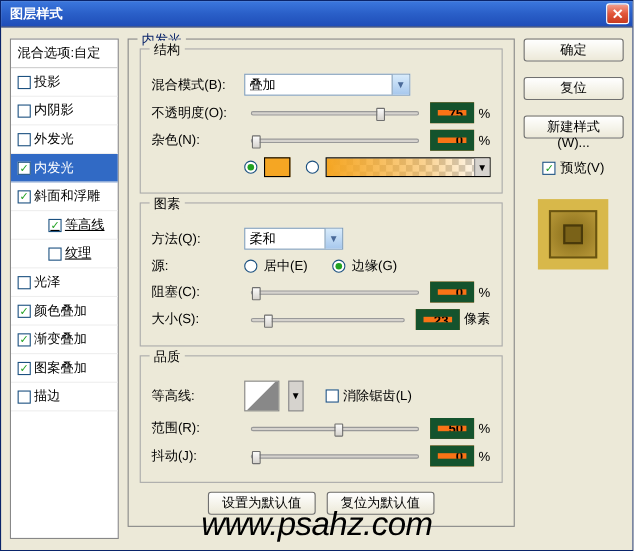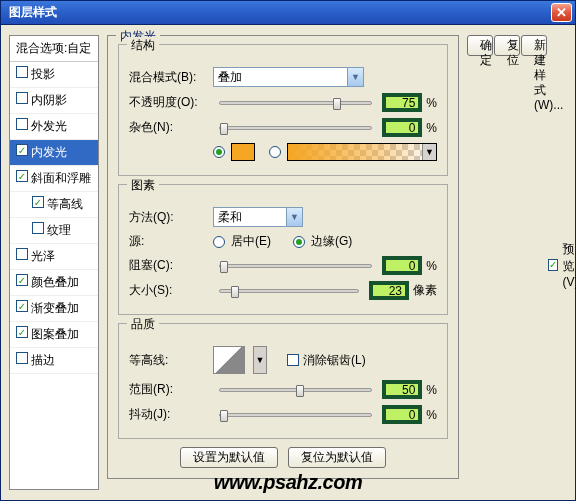--- a/index.html
+++ b/index.html
@@ -6,56 +6,56 @@
 body { background: #fff; }
 .window { width: 576px; height: 501px; background: #ece9d8; position: relative; border: 1px solid #0a246a; }
 .titlebar { height: 24px; background: linear-gradient(to bottom, #3b77dd 0%, #2a5fc8 50%, #1f4db8 100%); color: #fff; display: flex; align-items: center; justify-content: space-between; padding: 0 3px 0 8px; font-weight: bold; border-bottom: 1px solid #0a246a; }
 .title-text { color: #fff; }
 .close-btn { width: 21px; height: 19px; background: linear-gradient(to bottom, #f5a190, #e2563a, #c83a1f); border: 1px solid #fff; border-radius: 3px; color: #fff; display: flex; align-items: center; justify-content: center; font-weight: bold; font-size: 13px; cursor: pointer; }
 .content { display: flex; padding: 10px 8px; gap: 8px; height: calc(100% - 24px); }
 
 .left-panel { width: 108px; border: 1px solid #888; background: #fff; }
 .left-header { background: #ece9d8; padding: 4px 6px; border-bottom: 1px solid #888; }
 .left-sub { padding: 4px 6px; border-bottom: 1px solid #ccc; }
-.left-item { padding: 4px 4px 4px 6px; border-bottom: 1px solid #eee; display: flex; gap: 3px; cursor: pointer; }
+.left-item { padding: 4px 4px 4px 6px; border-bottom: 1px solid #eee; display: flex; align-items: center; gap: 3px; cursor: pointer; }
 .left-item.sel { background: #316ac5; color: #fff; }
-.left-item.indent { padding-left: 22px; }
+.left-item.indent { padding-left: 34px; text-decoration: underline; }
 .cb { width: 12px; height: 12px; border: 1px solid #1c5180; background: #fff; display: inline-flex; align-items: center; justify-content: center; font-size: 10px; color: #21a121; }
 .cb.checked::before { content: "✓"; }
 
 .mid-panel { flex: 1; position: relative; }
 .fieldset { border: 1px solid #888; padding: 8px 10px 10px; margin-bottom: 6px; position: relative; }
 .fieldset > .legend { position: absolute; top: -8px; left: 8px; background: #ece9d8; padding: 0 4px; color: #0a246a; }
 .inner-fs { border: 1px solid #aaa; padding: 22px 10px 8px; margin-bottom: 8px; position: relative; }
 .inner-fs > .legend { position: absolute; top: -8px; left: 8px; background: #ece9d8; padding: 0 4px; }
 .row { display: flex; align-items: center; margin-bottom: 6px; gap: 4px; }
 .lbl { width: 80px; text-align: left; }
 .select { border: 1px solid #7f9db9; background: #fff; height: 20px; padding: 0 4px; display: flex; align-items: center; justify-content: space-between; }
 .select .arrow { background: linear-gradient(to bottom,#d8ebfb,#a7c8ed); border-left: 1px solid #7f9db9; width: 16px; height: 18px; display: flex; align-items: center; justify-content: center; font-size: 9px; color: #4a6a99; margin-right: -4px; }
 .slider { flex: 1; height: 4px; background: #d6d3ce; border: 1px solid #999; position: relative; margin: 0 6px; border-radius: 2px; }
 .thumb { position: absolute; top: -4px; width: 8px; height: 12px; background: linear-gradient(to bottom,#fbfbfb,#d6d3ce); border: 1px solid #707070; border-radius: 1px; }
-.numbox { width: 40px; height: 19px; border: 4px solid #14532d; background: #bef264; text-align: right; padding: 1px 3px; }
+.numbox { width: 40px; height: 19px; border: 7px solid #14532d; background: #f97316; text-align: right; padding: 1px 3px; font-weight: bold; }
 .radio { width: 12px; height: 12px; border: 1px solid #1c5180; border-radius: 50%; background: #fff; display: inline-flex; align-items: center; justify-content: center; margin-right: 2px; }
 .radio.checked::before { content: ""; width: 6px; height: 6px; background: #21a121; border-radius: 50%; }
 .swatch { width: 24px; height: 18px; border: 1px solid #000; }
 .gradient-bar { width: 150px; height: 18px; border: 1px solid #000; background: linear-gradient(to right, #f5a623, #f5a62380 60%, #f5a62300), repeating-conic-gradient(#ccc 0% 25%, #fff 0% 50%) 0 0/12px 12px; display: flex; align-items: center; justify-content: flex-end; }
 .grad-arrow { background: #d6d3ce; border-left: 1px solid #888; width: 14px; height: 16px; display: flex; align-items: center; justify-content: center; font-size: 9px; }
 .contour-box { width: 32px; height: 28px; border: 1px solid #888; background: linear-gradient(135deg,#fff 0%, #fff 48%, #888 50%, #888 100%); margin-right: 4px; }
 .contour-arrow { width: 14px; height: 28px; background: #d6d3ce; border: 1px solid #888; display: flex; align-items: center; justify-content: center; font-size: 9px; }
 .button-row { display: flex; gap: 10px; justify-content: center; margin-top: 4px; }
 .btn { border: 1px solid #707070; background: linear-gradient(to bottom,#fff,#ece9d8); padding: 2px 12px; border-radius: 3px; cursor: pointer; min-width: 90px; text-align: center; height: 21px; line-height: 15px; }
 
-.right-panel { width: 100px; display: flex; gap: 1px; align-items: stretch; }
+.right-panel { width: 100px; display: flex; flex-direction: column; gap: 14px; align-items: stretch; }
 .right-panel .btn { min-width: 0; width: 100%; }
 .preview-row { display: flex; align-items: center; gap: 4px; justify-content: center; margin-top: 4px; }
 .preview-box { width: 64px; height: 64px; margin: 6px auto; background: #d8b84a; display: flex; align-items: center; justify-content: center; }
 .preview-inner { width: 44px; height: 44px; background: radial-gradient(circle,#846a18,#b89838); border: 2px solid #6a5410; display: flex; align-items: center; justify-content: center; }
 .preview-core { width: 18px; height: 18px; border: 2px solid #4a3a0a; background: #7a6218; }
 
-.watermark { position: absolute; bottom: 6px; left: 50%; transform: translateX(-50%); font-size: 20px; font-weight: bold; font-style: italic; font-family: Arial; letter-spacing: -0.5px; color: #000; }
+.watermark { position: absolute; bottom: 6px; left: 50%; transform: translateX(-50%); font-size: 30px; font-weight: normal; font-style: italic; font-family: Arial; letter-spacing: -0.5px; color: #000; }
 </style>
 </head>
 <body>
 
 <div class="window">
   <div class="titlebar">
     <span class="title-text">图层样式</span>
     <div class="close-btn">✕</div>
   </div>
   <div class="content">

